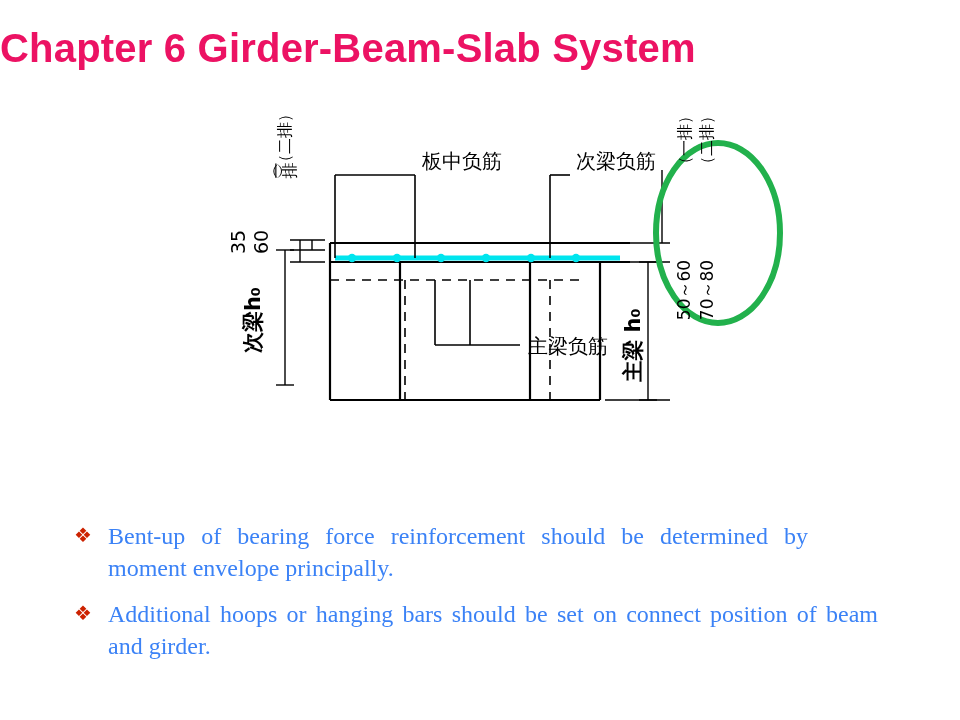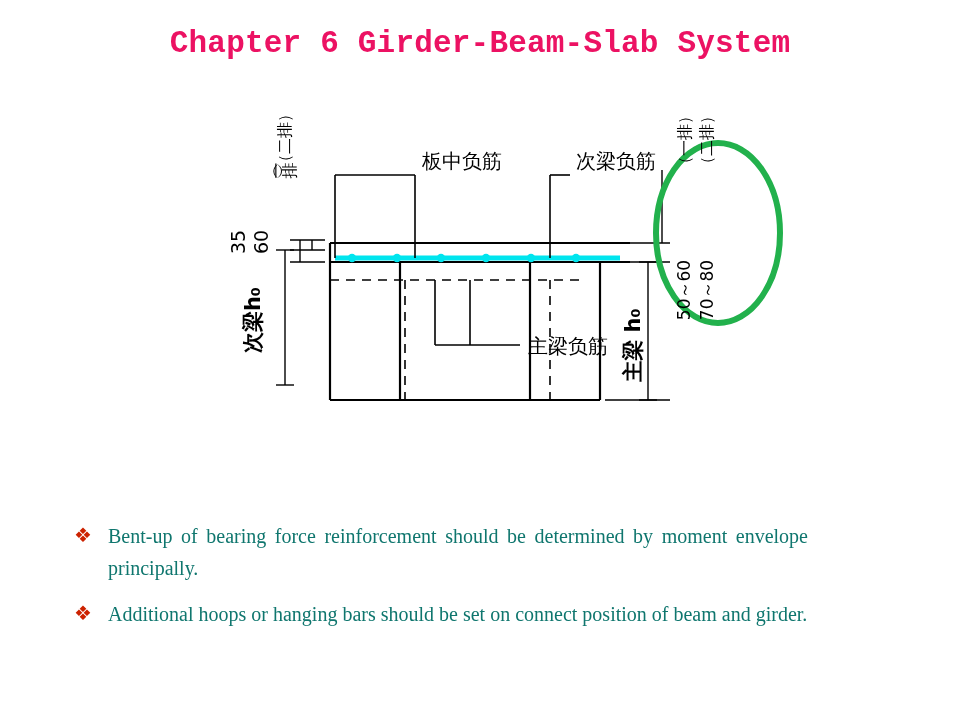--- a/index.html
+++ b/index.html
@@ -17,24 +17,24 @@
   .slide {
     position: relative;
     width: 960px;
     height: 720px;
   }
   .title {
     position: absolute;
     top: 26px;
     left: 0;
     width: 960px;
-    text-align: center;
-    font-family: Liberation Mono, monospace;
+    text-align: left;
+    font-family: Liberation Sans, sans-serif;
     font-weight: bold;
-    font-size: 31px;
+    font-size: 40px;
     color: #ec1263;
     letter-spacing: 0.2px;
   }
 
   
   .figure {
     position: absolute;
     left: 150px;
     top: 110px;
     width: 660px;
@@ -71,23 +71,23 @@
     font-size: 20px;
     line-height: 30px;
     width: 38px;
     flex: 0 0 38px;
     text-align: left;
     padding-left: 4px;
     box-sizing: border-box;
   }
   .bullet .text {
     font-family: "Liberation Serif", serif;
-    font-size: 20px;
+    font-size: 24px;
     line-height: 32px;
-    color: #0f766e;
+    color: #3b82f6;
     text-align: justify;
     width: 770px;
   }
   .bullet .text.justify-2 {
     width: 700px;
   }
 </style>
 </head>
 <body>
 

